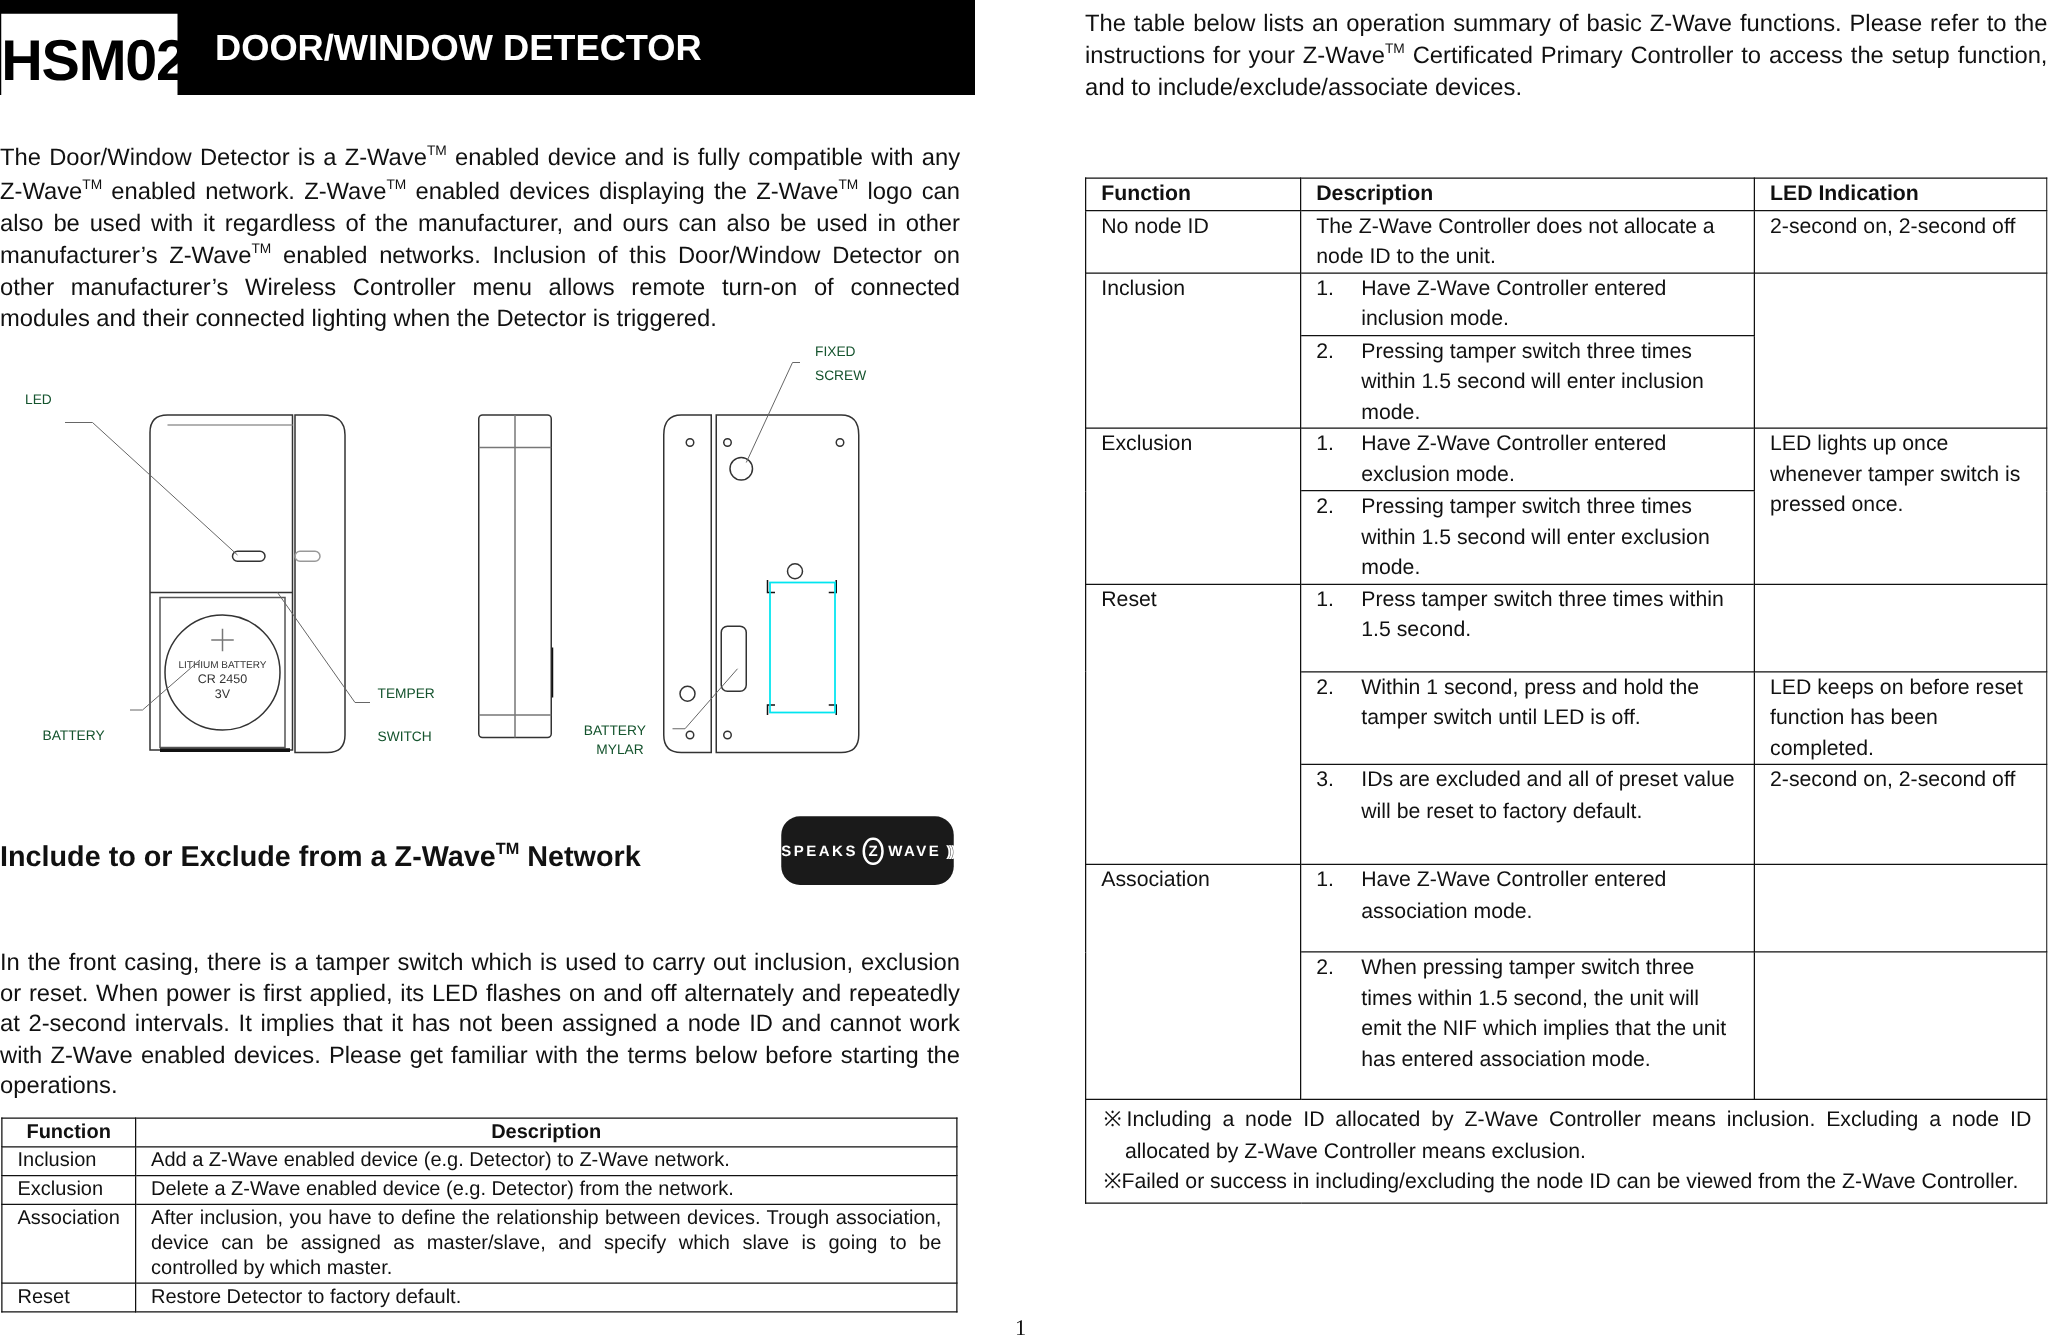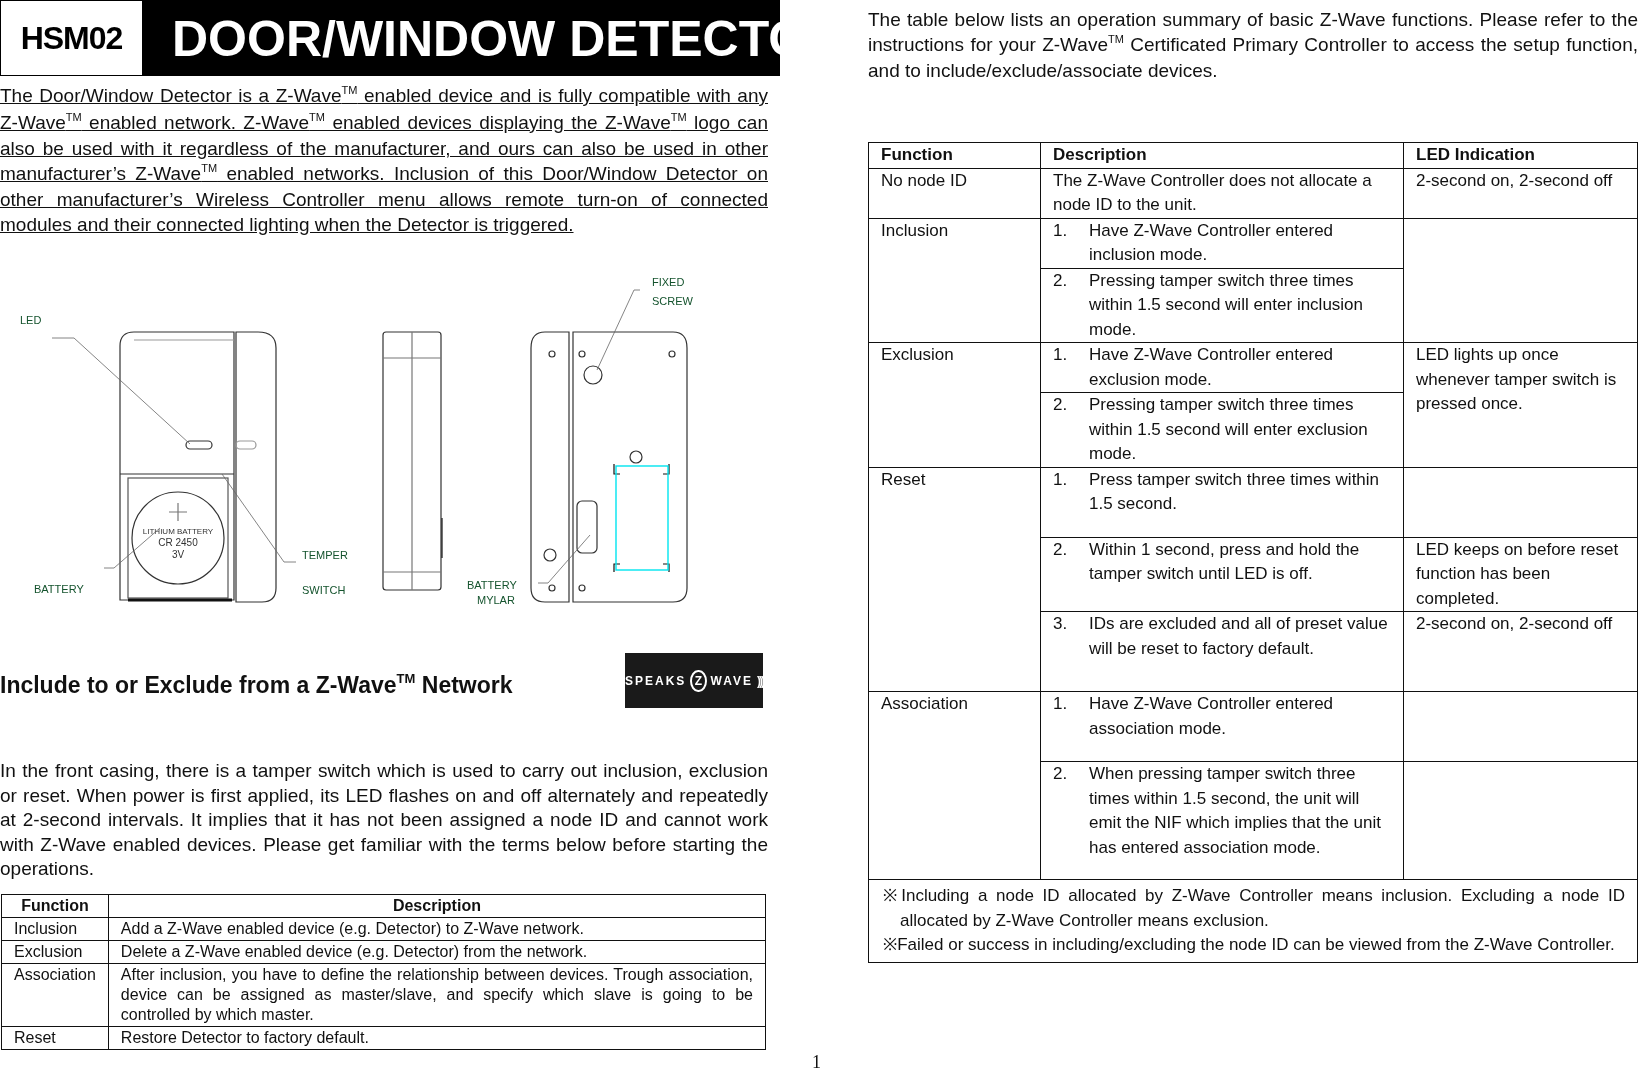--- a/index.html
+++ b/index.html
@@ -1,32 +1,32 @@
 <!DOCTYPE html>
 <html><head>
 <meta charset="utf-8">
 <style>
   html, body { margin: 0; padding: 0; background: #ffffff; }
   body { width: 1638px; height: 1072px; position: relative; overflow: hidden;
          font-family: "Liberation Sans", sans-serif; color: #111; }
   .abs { position: absolute; }
   
   .hdr { left: 0; top: 0; width: 780px; height: 76px; background: #000; }
-  .hdr-model { left: 1px; top: 1px; width: 141px; height: 74px; background: #fff;
-               font-weight: bold; font-size: 32px; line-height: 74px; text-align: center; color:#000; letter-spacing:-1px;}
+  .hdr-model { left: 1px; top: 11px; width: 141px; height: 74px; background: #fff;
+               font-weight: bold; font-size: 46px; line-height: 74px; text-align: center; color:#000; letter-spacing:-1px;}
   .hdr-title { left: 172px; top: 0; height: 76px; line-height: 78px; color: #fff;
-               font-weight: bold; font-size: 50px; letter-spacing: 0px; }
+               font-weight: bold; font-size: 29px; letter-spacing: 0px; }
   .para { font-size: 19px; line-height: 24.5px; text-align: justify; text-align-last: left; }
   .para sup { font-size: 11px; vertical-align: 0; position: relative; top: -8px; }
-  .intro { left: 0; top: 84px; width: 768px; text-decoration: underline; }
+  .intro { left: 0; top: 115px; width: 768px; }
   .fig { left: 0; top: 278px; width: 780px; height: 350px; }
   .fig-label { position: absolute; font-size: 11px; line-height: 17px; color:#14532d; }
   .h2 { left: 0; top: 672px; font-size: 23px; font-weight: bold; white-space: nowrap; }
   .h2 sup { font-size: 13px; position: relative; top: -10px; vertical-align: 0; }
-  .logo { left: 625px; top: 653px; width: 138px; height: 55px; background: #1a1a1a; border-radius: 0;
+  .logo { left: 625px; top: 653px; width: 138px; height: 55px; background: #1a1a1a; border-radius: 15px;
           color: #fff; display: flex; align-items: center; justify-content: center; gap: 4px;
           font-size: 12px; font-weight: bold; letter-spacing: 2px; }
   .logo .z { display:inline-block; width:18px; height:18px; border:2px solid #fff; border-radius:50%;
              text-align:center; line-height:18px; font-size:12px; letter-spacing:0; }
   .para2 { left: 0; top: 724px; width: 768px; margin-top: 35px; }
   
   table { border-collapse: collapse; margin-top: 20px; }
   .t1 { left: 1px; top: 874px; width: 765px; font-size: 16px; line-height: 20px; }
   .t1 th, .t1 td { border: 1.5px solid #111; padding: 1px 12px; vertical-align: top; }
   .t1 th { font-weight: bold; text-align: center; }

